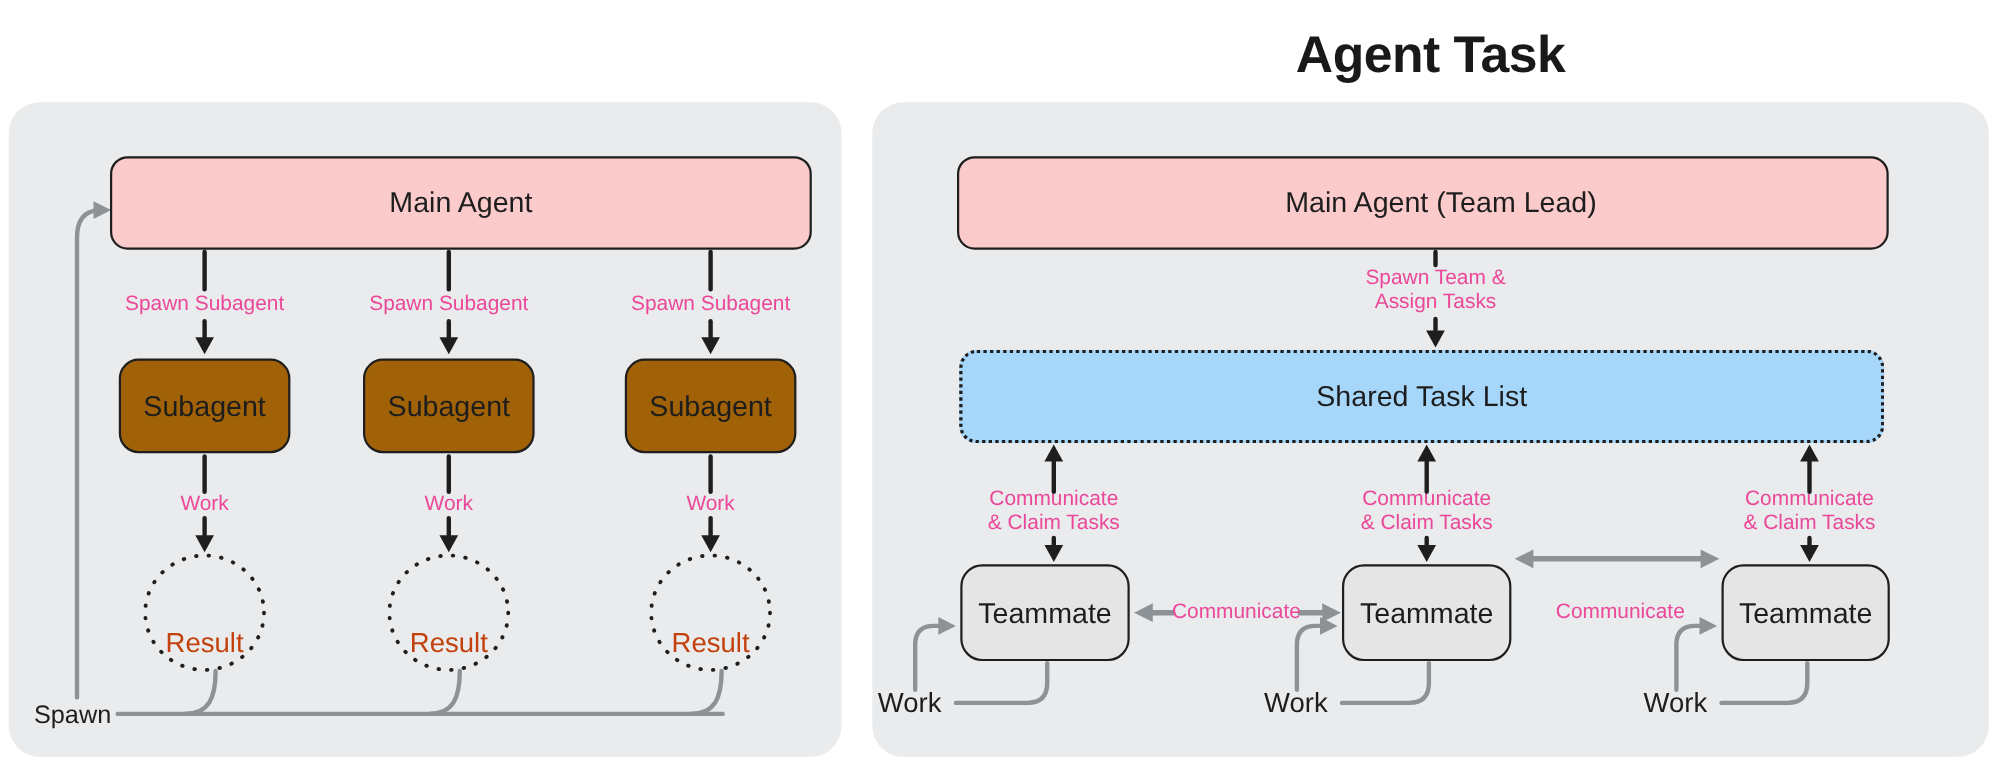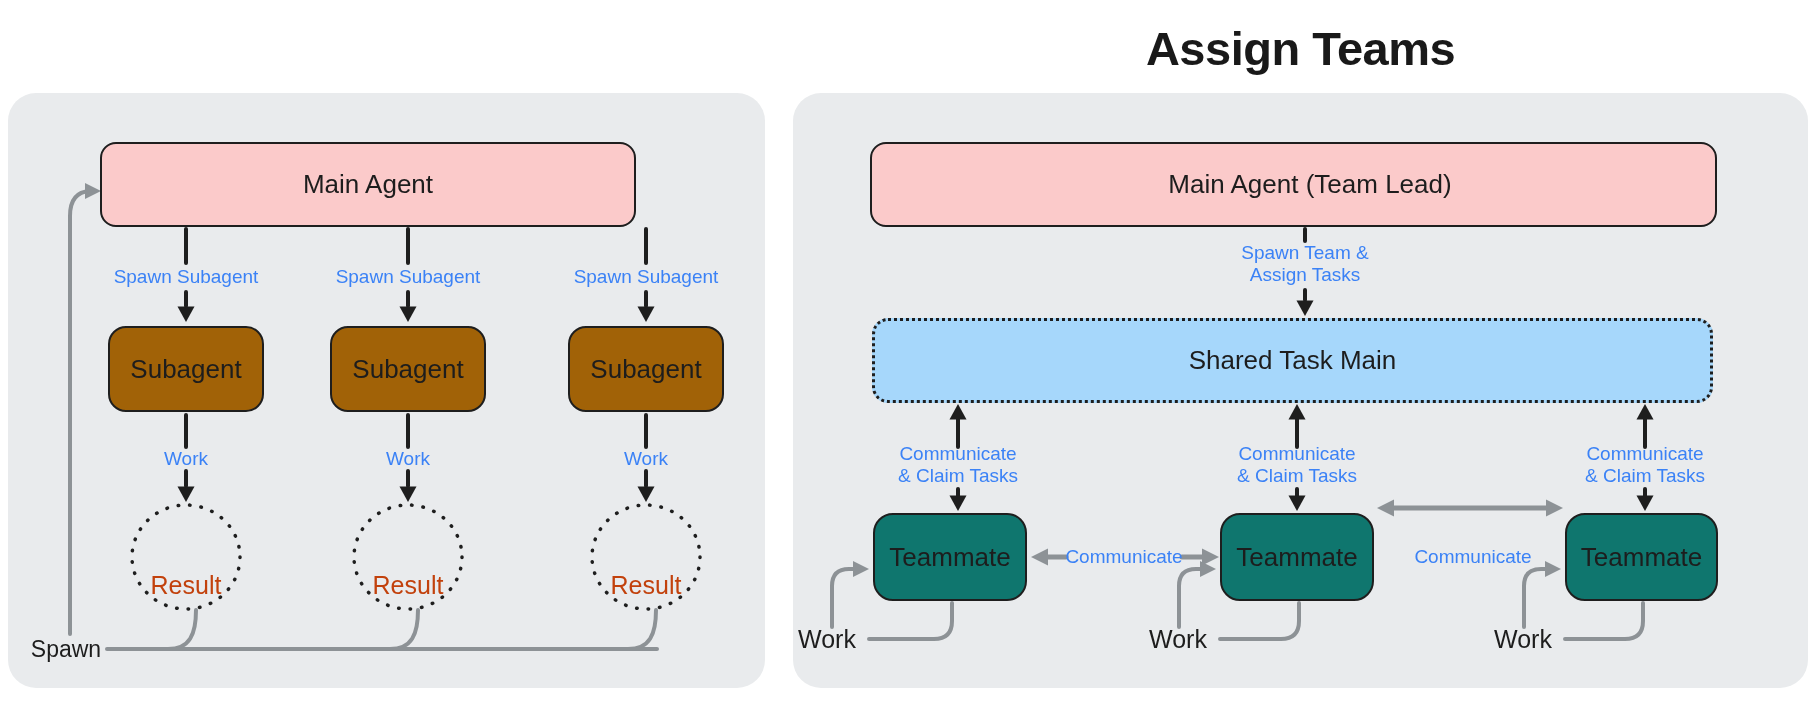--- a/index.html
+++ b/index.html
@@ -19,40 +19,40 @@
   .title-left{left:8px;width:757px;}
   .title-right{left:793px;width:1015px;}
   svg.connectors{position:absolute;left:0;top:0;width:1819px;height:701px;pointer-events:none;}
   .node{
     position:absolute;display:flex;align-items:center;justify-content:center;
     border:2.5px solid #1E1E1E;font-size:26px;color:#1d1d1d;box-sizing:border-box;
   }
   .node.pink{background:#FBCACA;border-radius:16px;}
   .node.orange{background:#a16207;border-radius:18px;}
   .node.blue{background:#A6D7FB;border-radius:16px;border:3px dotted #1E1E1E;}
-  .node.purple{background:#0f766e;border-radius:20px;}
+  .node.purple{background:#e5e5e5;border-radius:20px;}
   .result-label{
     position:absolute;display:flex;align-items:center;justify-content:center;
     font-size:25px;color:#c2410c;margin-top:28px;
   }
   .edge-label{
     position:absolute;display:flex;align-items:center;justify-content:center;text-align:center;
-    font-size:19px;line-height:22px;color:#3b82f6;white-space:nowrap;
+    font-size:19px;line-height:22px;color:#ec4899;white-space:nowrap;
   }
   .big-label{
     position:absolute;display:flex;align-items:center;justify-content:center;
     font-size:25px;color:#1d1d1d;white-space:nowrap;
   }
 </style>
 </head>
 <body>
 
 <div class="stage">
 
-  <div class="diagram-title title-right">Assign Teams</div>
+  <div class="diagram-title title-right">Agent Task</div>
 
   <div class="panel left"></div>
   <div class="panel right"></div>
 
   <svg class="connectors" viewBox="0 0 1819 701">
     <g stroke="#1E1E1E" stroke-width="4" fill="none" stroke-linecap="round">
 
       <path d="M186 229 V263"></path>
         <path d="M186 292 V306"></path>
       <path d="M408 229 V263"></path>
@@ -125,21 +125,21 @@
       <path d="M1643 603 V621 Q1643 639 1625 639 H1565"></path>
       <path d="M1524 627 V586 Q1524 569 1541 569 H1548"></path>
     </g>
     <g fill="#8D9296" stroke="none">
       <path d="M869 569 L853 561 L853 577 Z"></path>
       <path d="M1216 569 L1200 561 L1200 577 Z"></path>
       <path d="M1561 569 L1545 561 L1545 577 Z"></path>
     </g>
   </svg>
 
-  <div class="node pink" style="left:100px;top:142px;width:536px;height:85px;">Main Agent</div>
+  <div class="node pink" style="left:100px;top:142px;width:638px;height:85px;">Main Agent</div>
 
   <div class="edge-label" style="left:106px;top:266px;width:160px;">Spawn Subagent</div>
   <div class="edge-label" style="left:328px;top:266px;width:160px;">Spawn Subagent</div>
   <div class="edge-label" style="left:566px;top:266px;width:160px;">Spawn Subagent</div>
 
   <div class="node orange" style="left:108px;top:326px;width:156px;height:86px;">Subagent</div>
   <div class="node orange" style="left:330px;top:326px;width:156px;height:86px;">Subagent</div>
   <div class="node orange" style="left:568px;top:326px;width:156px;height:86px;">Subagent</div>
 
   <div class="edge-label" style="left:146px;top:448px;width:80px;">Work</div>
@@ -152,21 +152,21 @@
 
   <div class="big-label" style="left:26px;top:636px;width:80px;height:26px;font-size:23px;">Spawn</div>
 
   <div class="node pink" style="left:870px;top:142px;width:847px;height:85px;padding-left:33px;">Main Agent (Team Lead)</div>
 
   <div class="edge-label" style="left:1225px;top:242px;width:160px;display:block;">
     <div>Spawn Team &amp;</div>
     <div>Assign Tasks</div>
   </div>
 
-  <div class="node blue" style="left:872px;top:318px;width:841px;height:85px;">Shared Task Main</div>
+  <div class="node blue" style="left:872px;top:318px;width:841px;height:85px;">Shared Task List</div>
 
   <div class="edge-label" style="left:878px;top:443px;width:160px;display:block;">
     <div>Communicate</div>
     <div>&amp; Claim Tasks</div>
   </div>
   <div class="edge-label" style="left:1217px;top:443px;width:160px;display:block;">
     <div>Communicate</div>
     <div>&amp; Claim Tasks</div>
   </div>
   <div class="edge-label" style="left:1565px;top:443px;width:160px;display:block;">

